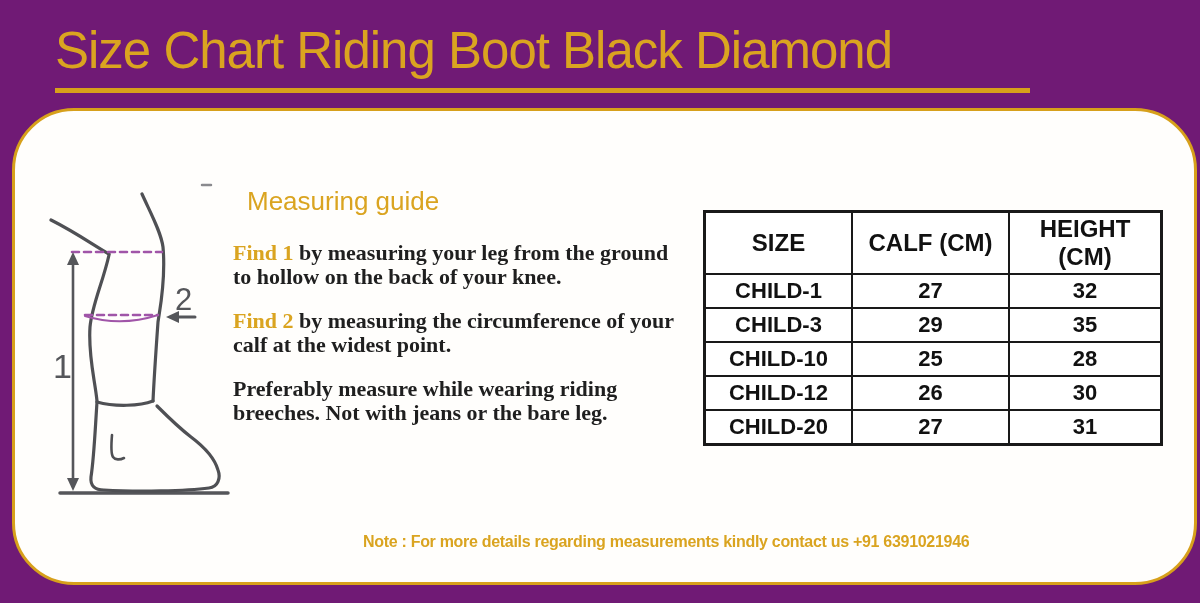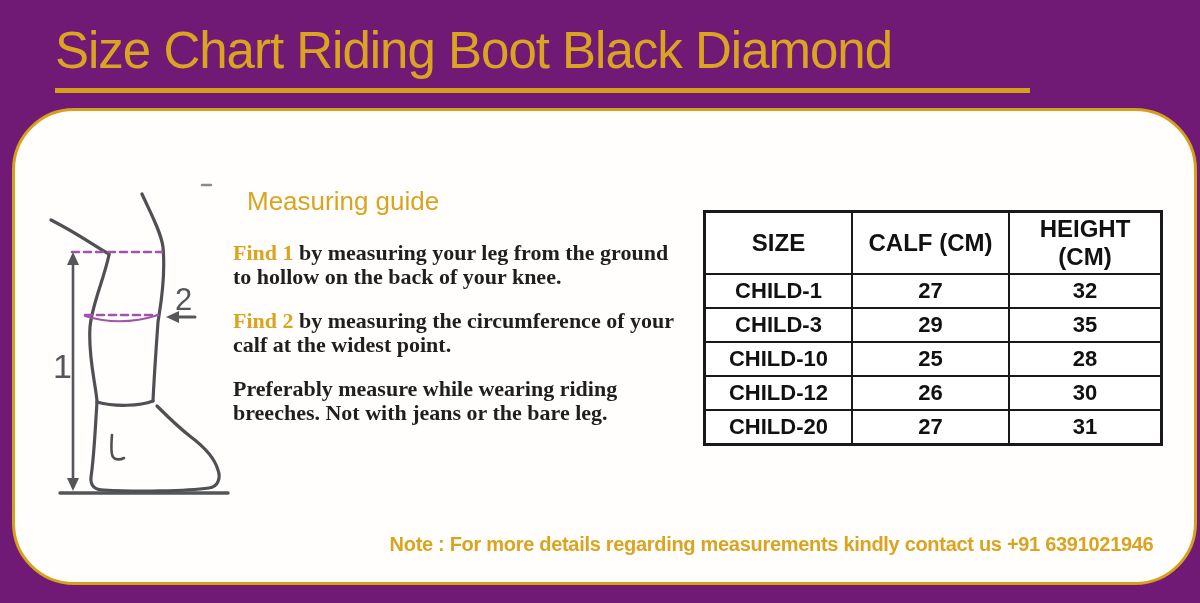--- a/index.html
+++ b/index.html
@@ -92,22 +92,21 @@
   .size-table td { font-size: 22px; }
   .col-size { width: 145px; }
   .col-calf { width: 155px; }
   .col-height { width: 150px; }
   
   .note {
     position: absolute;
     left: 348px;
     right: 14px;
     top: 422px;
-    text-align: center;
-    font-size: 20px;
+    font-size: 16px;
     font-weight: bold;
     letter-spacing: -0.3px;
     color: #daa420;
     white-space: nowrap;
   }
 </style>
 </head>
 <body>
 
 <div class="page">

